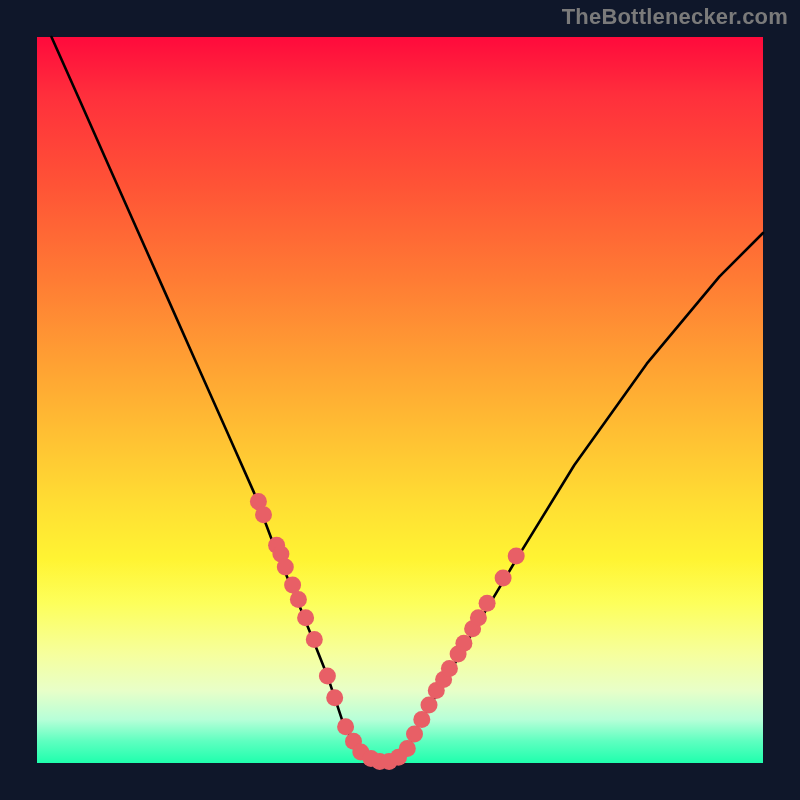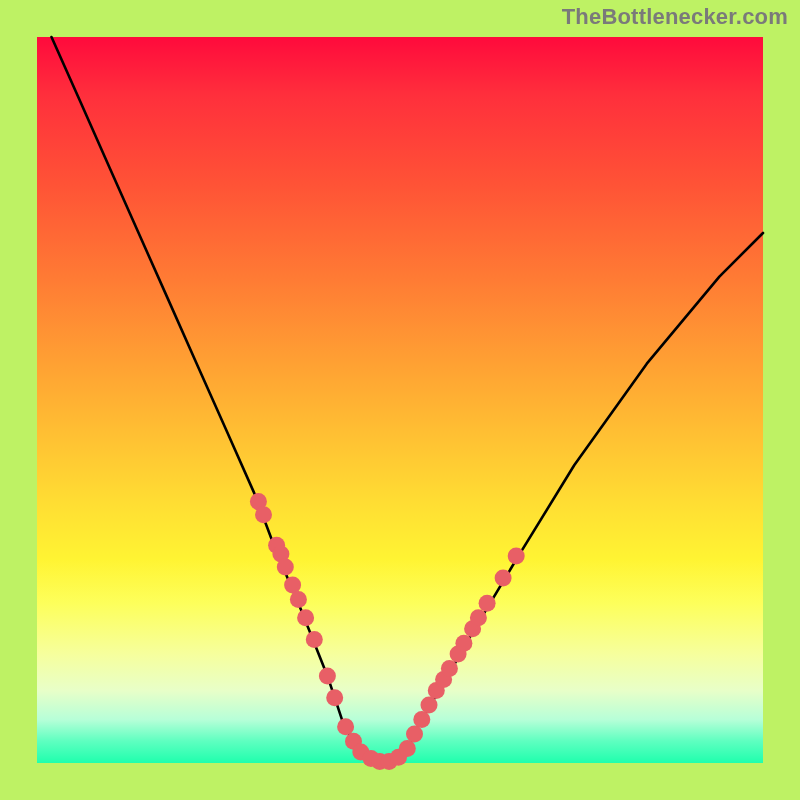--- a/index.html
+++ b/index.html
@@ -1,21 +1,21 @@
 <!DOCTYPE html>
 <html><head>
 <meta charset="utf-8">
 <style>
   * { margin: 0; padding: 0; box-sizing: border-box; }
   html, body { width: 800px; height: 800px; overflow: hidden; background: #000; }
   .frame {
     position: relative;
     width: 800px;
     height: 800px;
-    background: #bef264;
+    background: #0f172a;
   }
   .attribution {
     position: absolute;
     top: 4px;
     right: 12px;
     font-family: Arial, Helvetica, sans-serif;
     font-size: 22px;
     font-weight: 600;
     color: #7a7a7a;
     letter-spacing: 0.2px;

